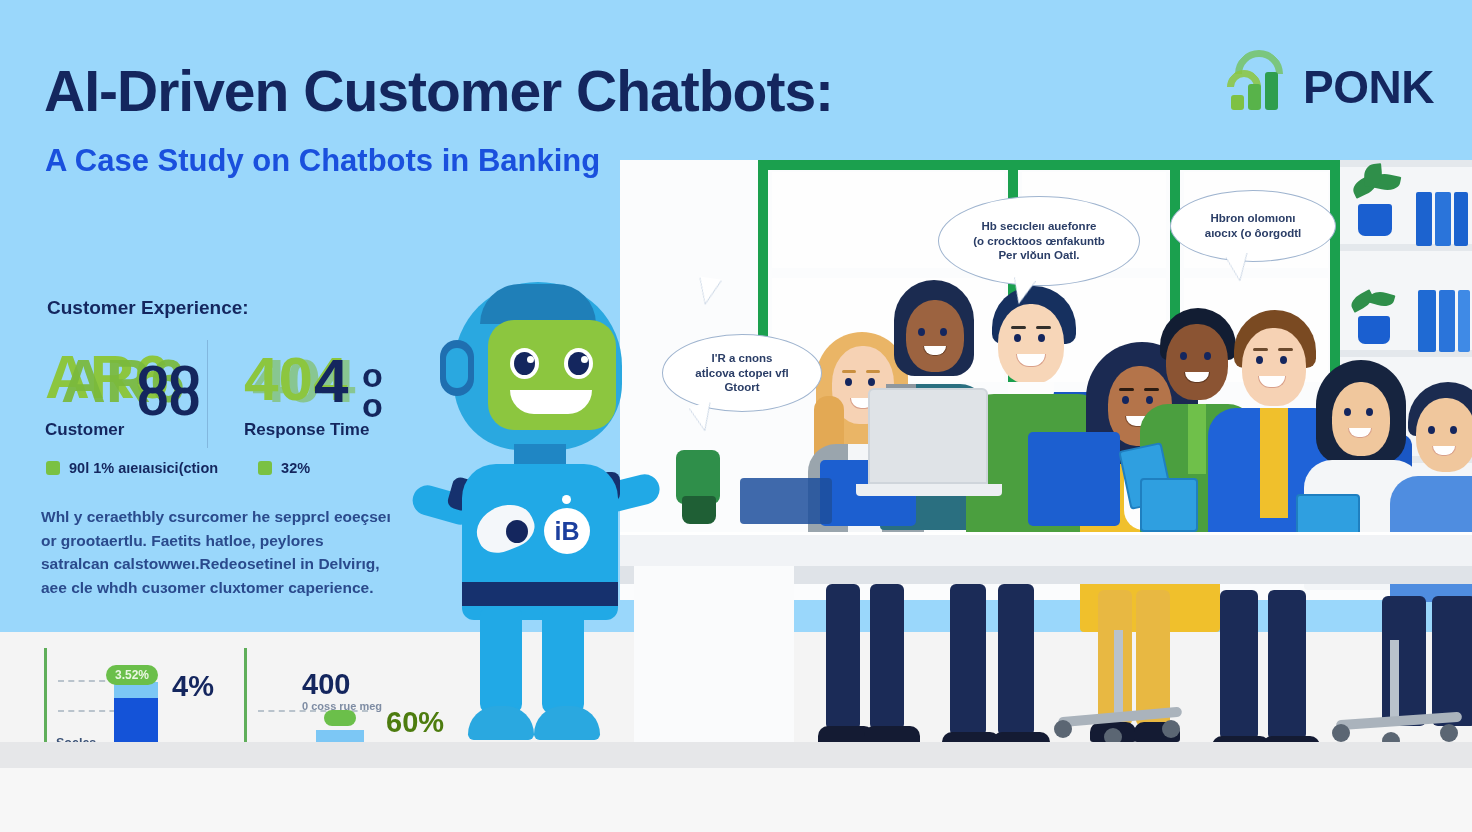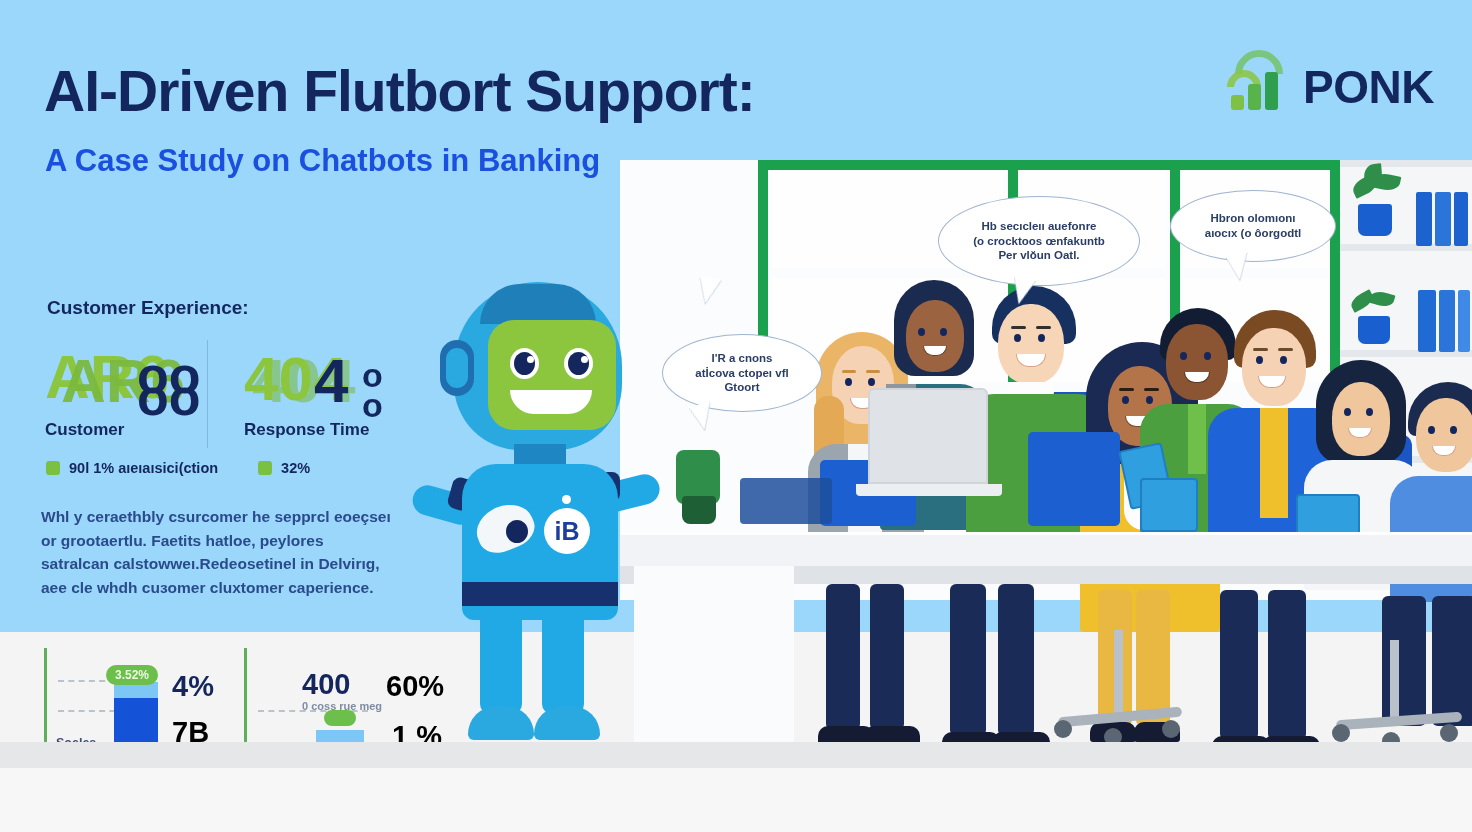--- a/index.html
+++ b/index.html
@@ -132,21 +132,21 @@
                background: #1453d8; }
   .pill { position: absolute; background: #6bbf4a; border-radius: 11px;
           padding: 3px 9px; font-size: 12px; font-weight: 700; color: #eaf7e2;
           white-space: nowrap; }
   .mini-axis-label { position: absolute; font-size: 12.5px; font-weight: 700;
                      color: #3a5176; white-space: nowrap; }
   .mini-big { position: absolute; font-size: 29px; font-weight: 700;
               white-space: nowrap; }
   .mini-sub { position: absolute; font-size: 11px; font-weight: 600;
               color: #7e8ca3; white-space: nowrap; }
-  .navy { color: #14265e; } .green { color: #000000; }
+  .navy { color: #14265e; } .green { color: #4d7c0f; margin-top: 36px; }
 
   
   .scene { position: absolute; left: 620px; top: 160px;
            width: 852px; height: 608px; overflow: hidden; }
   .wall { position: absolute; left: 0; top: 0; width: 852px; height: 440px;
           background: #fbfcfd; }
   .win-frame { position: absolute; background: #1ba04e; }
   .win-pane { position: absolute; background: #fefefe; }
   .shelf-unit { position: absolute; right: 0; top: 0; width: 132px;
                 height: 400px; background: #f4f6f8; }
@@ -480,21 +480,21 @@
     <div class="r-hand-dot"></div>
     <div class="r-badge-dot"></div>
     <div class="r-badge">iB</div>
     <div class="r-belt"></div>
     <div class="r-leg" style="left:76px;"></div>
     <div class="r-leg" style="left:138px;"></div>
     <div class="r-foot" style="left:64px;"></div>
     <div class="r-foot" style="left:130px;"></div>
   </div>
 
-  <h1 class="title">AI-Driven Flutbort Support:</h1>
+  <h1 class="title">AI-Driven Customer Chatbots:</h1>
   <h2 class="subtitle">A Case Study on Chatbots in Banking</h2>
 
   <div class="logo">
     <div class="logo-mark">
       <div class="logo-arc la2"></div>
       <div class="logo-arc la1"></div>
       <div class="logo-bar lb1"></div>
       <div class="logo-bar lb2"></div>
       <div class="logo-bar lb3"></div>
     </div>

